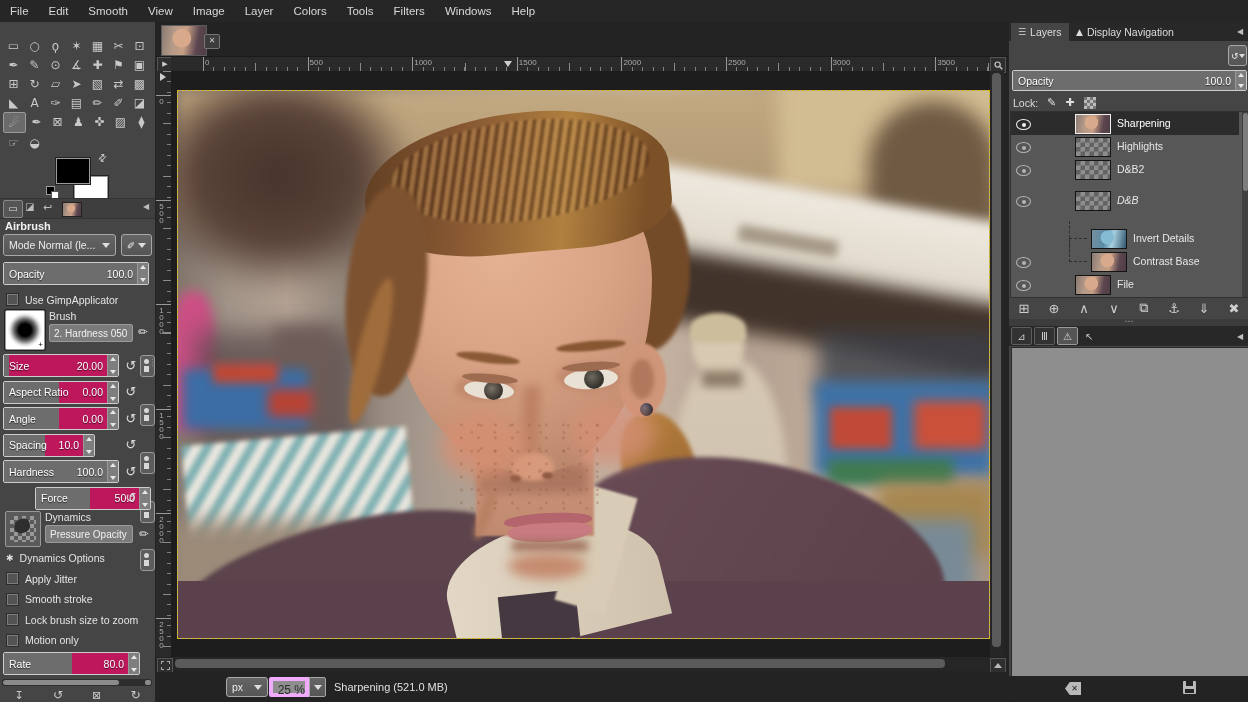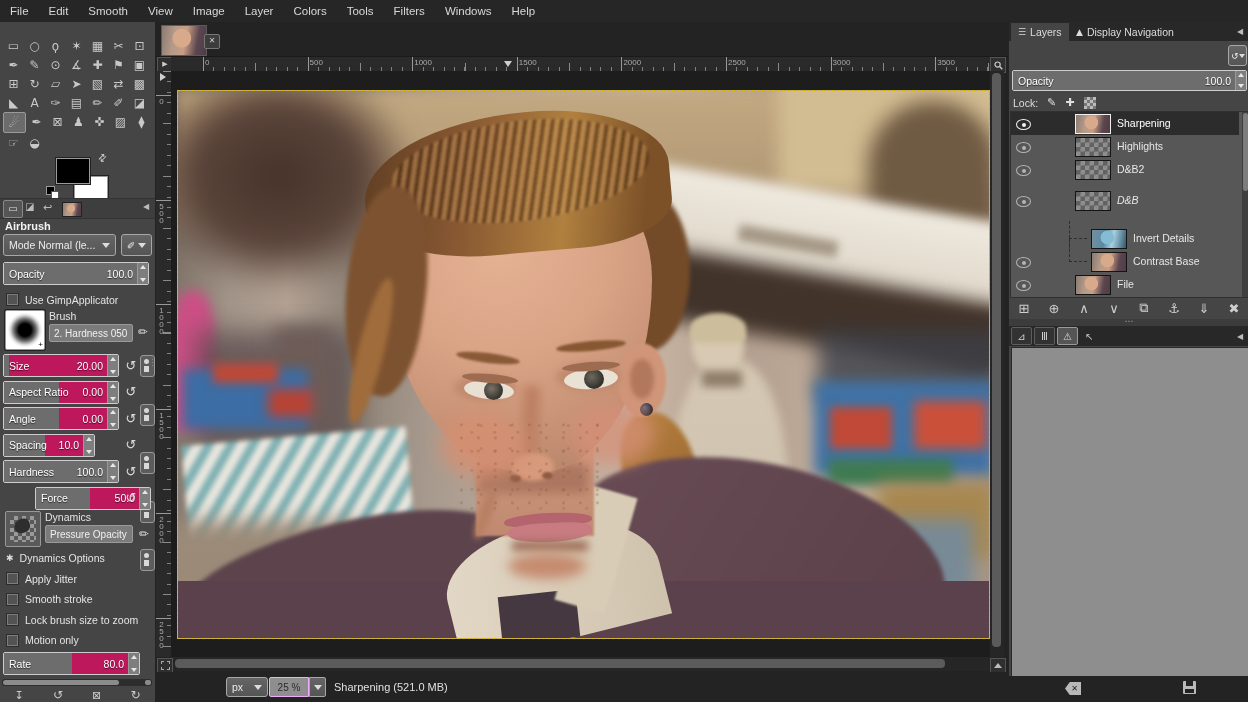--- a/index.html
+++ b/index.html
@@ -441,21 +441,21 @@
     </div>
     <div class="abs" style="left:834px;top:636px;width:14px;height:13px;background:#2f2f2f;border:1px solid #555;display:flex;align-items:center;justify-content:center;">
       <div style="width:0;height:0;border-left:4px solid transparent;border-right:4px solid transparent;border-bottom:5px solid #bbb;"></div>
     </div>
 
     <div class="abs" style="left:0;top:650px;width:852px;height:30px;background:#232323;">
       <div class="combo abs" style="left:70px;top:5px;width:42px;height:20px;">
         <span>px</span>
           <span class="chev"></span>
       </div>
-      <div class="abs" style="left:113px;top:5px;width:40px;height:20px;background:#8e8e8e;border:1px solid #f0abfc;border-radius:2px 0 0 2px;color:#2b2b2b;font-size:10px;text-align:center;line-height:19px;box-sizing:border-box;">
+      <div class="abs" style="left:113px;top:5px;width:40px;height:20px;background:#8e8e8e;border:4px solid #f0abfc;border-radius:2px 0 0 2px;color:#2b2b2b;font-size:12px;text-align:right;line-height:19px;box-sizing:border-box;">
         <span>25 %</span>
       </div>
       <div class="combo abs" style="left:153px;top:5px;width:17px;height:20px;border-radius:0 2px 2px 0;padding:0 3px;">
           <span class="chev" style="margin:0 auto;"></span>
         </div>
       <div class="abs" style="left:178px;top:9px;color:#e0e0e0;font-size:11px;">
         <span>Sharpening (521.0 MB)</span>
       </div>
     </div>
   </div>

